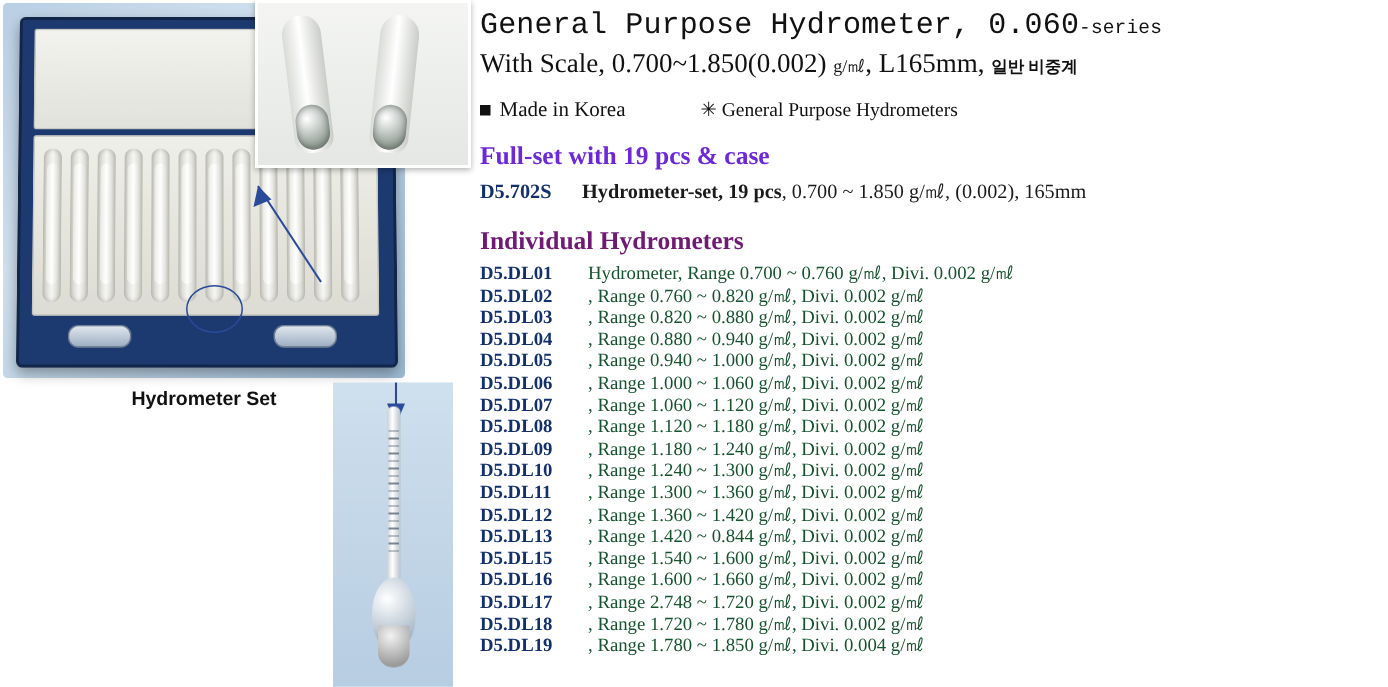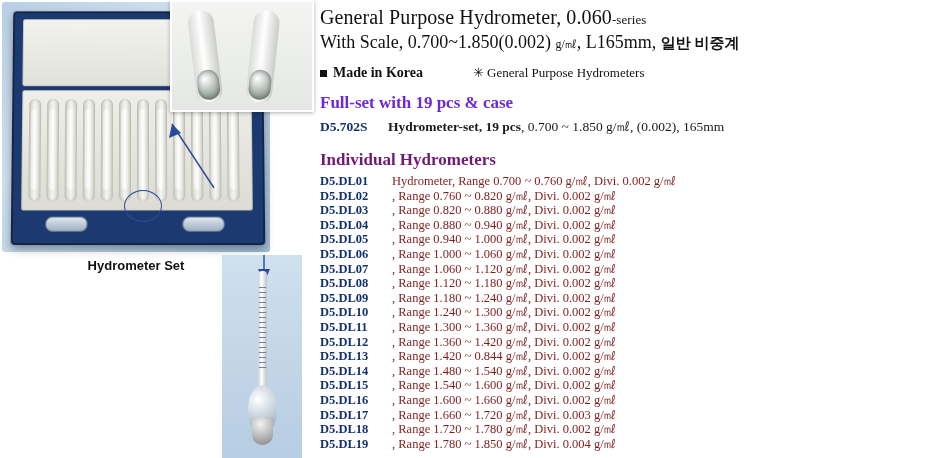--- a/index.html
+++ b/index.html
@@ -232,45 +232,46 @@
     top: 0;
     width: 600px;
     height: 458px;
     font-family: "Liberation Serif", serif;
   }
   .title-1 {
     font-size: 20px;
     letter-spacing: 0.1px;
     margin: 6px 0 0 0;
     color: #111;
+    font-family: Liberation Mono, monospace;
   }
   .title-1 .sub {
     font-size: 13px;
   }
   .title-2 {
     font-size: 18px;
     margin: 3px 0 0 0;
     color: #111;
   }
   .title-2 .sub {
     font-size: 12px;
   }
   .title-2 .kor {
     font-weight: bold;
-    font-size: 15px;
+    font-size: 11px;
   }
   .badge-row {
     margin-top: 12px;
     font-size: 13px;
     color: #111;
     display: flex;
     align-items: baseline;
   }
   .made-in {
-    font-weight: bold;
+    font-weight: normal;
     font-size: 14px;
   }
   .sq {
     display: inline-block;
     width: 7px;
     height: 7px;
     background: #111;
     margin-right: 6px;
   }
   .gp-note {
@@ -312,21 +313,21 @@
     line-height: 14.6px;
     white-space: nowrap;
   }
   td.code {
     font-weight: bold;
     color: #13306e;
     width: 72px;
     font-family: "Liberation Serif", serif;
   }
   td.desc {
-    color: #7f1d1d;
+    color: #14532d;
   }
 </style>
 </head>
 <body>
 
 <div class="page">
 
   <div class="left-col">
 
     <div class="case-photo">
@@ -478,34 +479,30 @@
           </tr>
         <tr>
             <td class="code">D5.DL12</td>
             <td class="desc">, Range 1.360 ~ 1.420 g/㎖, Divi. 0.002 g/㎖</td>
           </tr>
         <tr>
             <td class="code">D5.DL13</td>
             <td class="desc">, Range 1.420 ~ 0.844 g/㎖, Divi. 0.002 g/㎖</td>
           </tr>
         <tr>
-            <td class="code">D5.DL14</td>
-            <td class="desc">, Range 1.480 ~ 1.540 g/㎖, Divi. 0.002 g/㎖</td>
-          </tr>
-        <tr>
             <td class="code">D5.DL15</td>
             <td class="desc">, Range 1.540 ~ 1.600 g/㎖, Divi. 0.002 g/㎖</td>
           </tr>
         <tr>
             <td class="code">D5.DL16</td>
             <td class="desc">, Range 1.600 ~ 1.660 g/㎖, Divi. 0.002 g/㎖</td>
           </tr>
         <tr>
             <td class="code">D5.DL17</td>
-            <td class="desc">, Range 1.660 ~ 1.720 g/㎖, Divi. 0.003 g/㎖</td>
+            <td class="desc">, Range 2.748 ~ 1.720 g/㎖, Divi. 0.002 g/㎖</td>
           </tr>
         <tr>
             <td class="code">D5.DL18</td>
             <td class="desc">, Range 1.720 ~ 1.780 g/㎖, Divi. 0.002 g/㎖</td>
           </tr>
         <tr>
             <td class="code">D5.DL19</td>
             <td class="desc">, Range 1.780 ~ 1.850 g/㎖, Divi. 0.004 g/㎖</td>
           </tr>
       </tbody>

